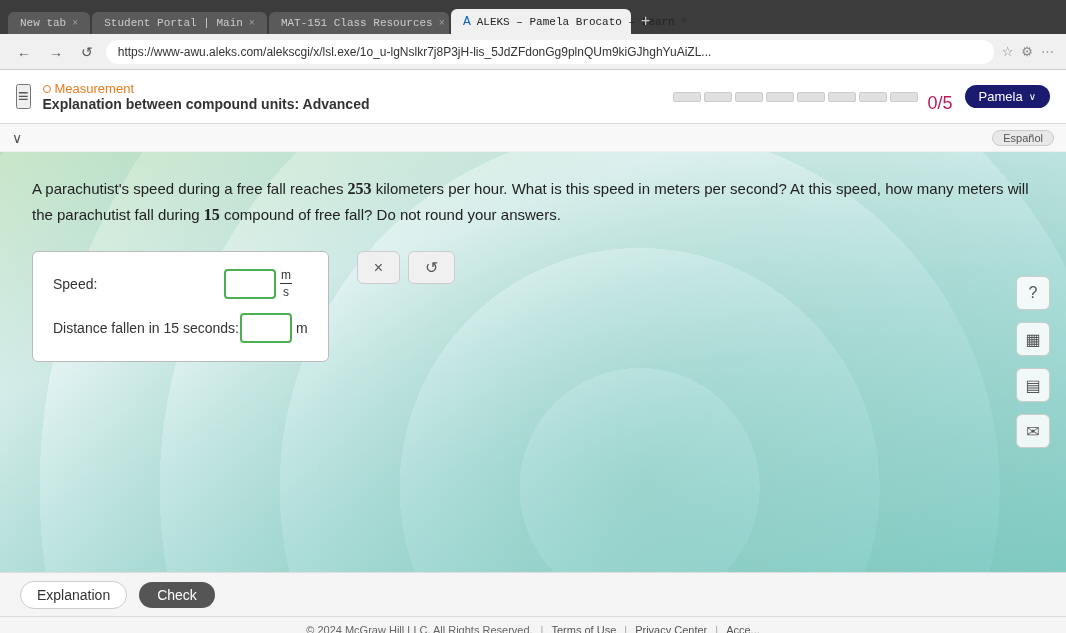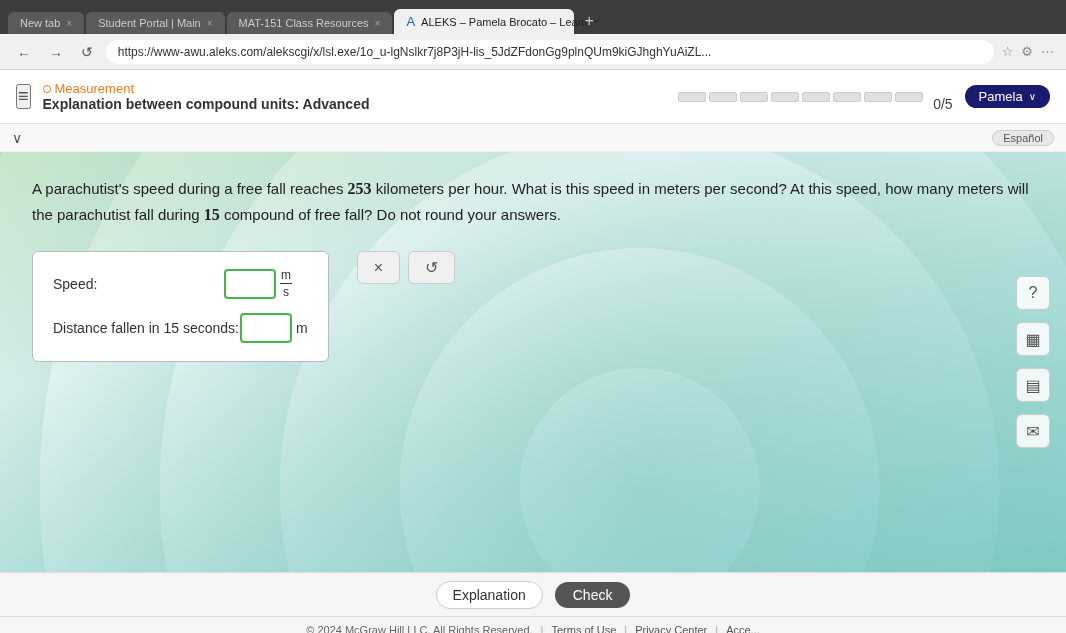--- a/index.html
+++ b/index.html
@@ -1,39 +1,39 @@
 <!DOCTYPE html>
 <html><head>
   <meta charset="utf-8">
   <style>
     * { box-sizing: border-box; margin: 0; padding: 0; }
     body { font-family: Arial, sans-serif; background: #e8e8e8; width: 1066px; height: 633px; overflow: hidden; position: relative; }
 
     .tab-bar { background: #3c3c3c; height: 34px; display: flex; align-items: flex-end; padding: 0 8px; gap: 2px; }
-    .tab { background: #5a5a5a; color: #ccc; font-size: 11px; padding: 5px 12px; border-radius: 6px 6px 0 0; display: flex; align-items: center; gap: 6px; cursor: pointer; white-space: nowrap; max-width: 180px; }
+    .tab { background: #5a5a5a; color: #ccc; font-size: 11px; padding: 5px 12px; border-radius: 6px 6px 0 0; display: flex; align-items: center; gap: 6px; cursor: pointer; white-space: nowrap; max-width: 180px; font-family: Liberation Mono, monospace; }
     .tab.active { background: #f0f0f0; color: #222; }
     .tab .close-x { font-size: 10px; opacity: 0.6; }
     .tab-add { background: transparent; color: #ccc; font-size: 16px; padding: 4px 8px; cursor: pointer; border: none; }
 
     .address-bar { background: #f0f0f0; height: 36px; display: flex; align-items: center; padding: 0 12px; gap: 8px; border-bottom: 1px solid #ccc; }
     .address-bar input { flex: 1; border: none; background: #fff; border-radius: 12px; padding: 4px 12px; font-size: 12px; color: #333; height: 24px; outline: none; }
     .nav-btn { background: none; border: none; cursor: pointer; color: #555; font-size: 14px; padding: 2px 5px; }
 
     
     .aleks-header { background: #fff; height: 54px; display: flex; align-items: center; padding: 0 16px; border-bottom: 1px solid #ddd; gap: 12px; }
     .hamburger { color: #555; font-size: 18px; cursor: pointer; }
     .header-topic { flex: 1; }
     .header-topic .topic-label { color: #e87c1e; font-size: 13px; display: flex; align-items: center; gap: 4px; }
     .header-topic .topic-label .circle-icon { width: 8px; height: 8px; border-radius: 50%; border: 1.5px solid #e87c1e; display: inline-block; }
     .header-topic .topic-title { font-size: 14px; font-weight: bold; color: #333; }
 
     .progress-section { display: flex; align-items: center; gap: 10px; }
     .progress-bar-container { display: flex; gap: 3px; }
     .progress-segment { width: 28px; height: 10px; border-radius: 2px; border: 1px solid #ccc; background: #e0e0e0; }
-    .progress-score { font-size: 14px; color: #404040; white-space: nowrap; margin-top: 14px; }
+    .progress-score { font-size: 18px; color: #be185d; white-space: nowrap; margin-top: 14px; }
 
     .user-badge { background: #1a1a6e; color: #fff; border-radius: 16px; padding: 4px 14px; font-size: 13px; display: flex; align-items: center; gap: 6px; cursor: pointer; }
     .chevron-down { font-size: 10px; }
 
     
     .lang-bar { background: #f8f8f8; height: 28px; display: flex; align-items: center; justify-content: flex-end; padding: 0 12px; border-bottom: 1px solid #eee; }
     .lang-btn { background: #e8e8e8; border: 1px solid #ccc; border-radius: 10px; font-size: 11px; padding: 1px 10px; color: #555; cursor: pointer; }
     .lang-bar-collapse { color: #555; font-size: 14px; cursor: pointer; margin-right: auto; }
 
     
@@ -62,21 +62,21 @@
 
     
     .action-btns { display: flex; gap: 8px; margin-left: 12px; }
     .action-btn { background: #f0f0f0; border: 1px solid #ccc; border-radius: 6px; padding: 6px 16px; font-size: 16px; color: #555; cursor: pointer; }
 
     
     .side-tools { position: absolute; right: 16px; top: 50%; transform: translateY(-50%); display: flex; flex-direction: column; gap: 12px; z-index: 2; }
     .side-tool { width: 34px; height: 34px; background: rgba(255,255,255,0.85); border: 1px solid #ccc; border-radius: 6px; display: flex; align-items: center; justify-content: center; cursor: pointer; font-size: 16px; color: #555; }
 
     
-    .bottom-bar { background: #f5f5f5; height: 44px; display: flex; align-items: center; padding: 0 20px; gap: 12px; border-top: 1px solid #ddd; justify-content: center; }
+    .bottom-bar { background: #f5f5f5; height: 44px; display: flex; align-items: center; padding: 0 20px; gap: 12px; border-top: 1px solid #ddd; }
     .explanation-btn { background: #fff; border: 1px solid #ccc; border-radius: 14px; padding: 5px 16px; font-size: 14px; color: #333; cursor: pointer; }
     .check-btn { background: #555; color: #fff; border: none; border-radius: 14px; padding: 5px 18px; font-size: 14px; cursor: pointer; }
 
     .footer { background: #f5f5f5; height: 26px; display: flex; align-items: center; justify-content: center; gap: 8px; font-size: 11px; color: #666; border-top: 1px solid #ddd; }
     .footer a { color: #555; text-decoration: none; }
     .footer-sep { color: #aaa; }
   </style>
 </head>
 <body>
 

